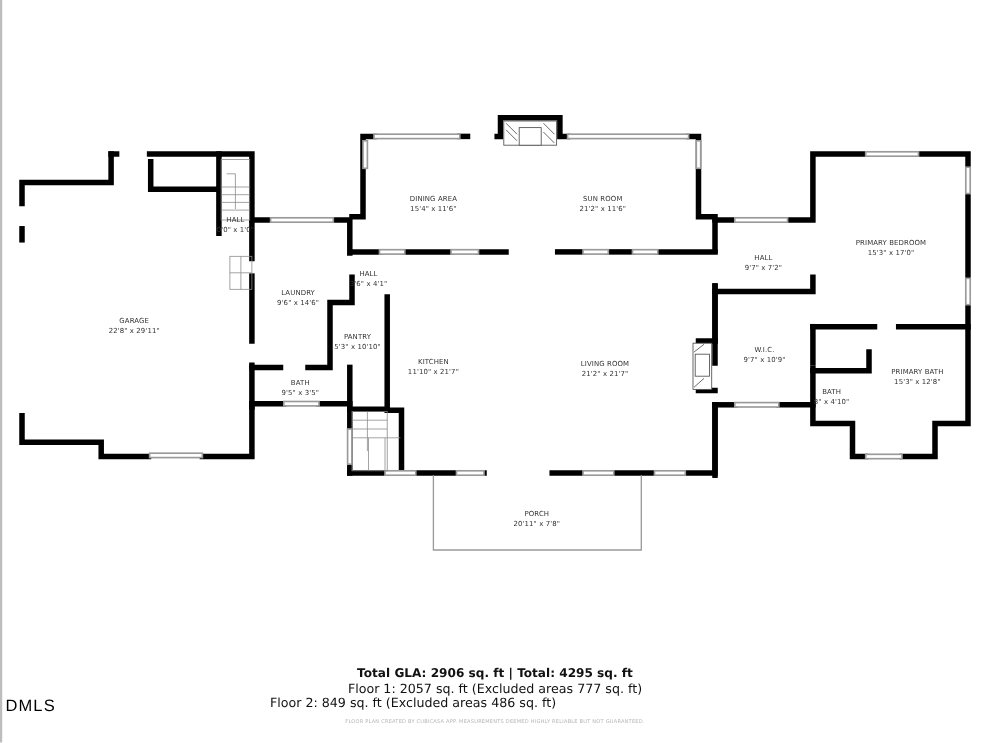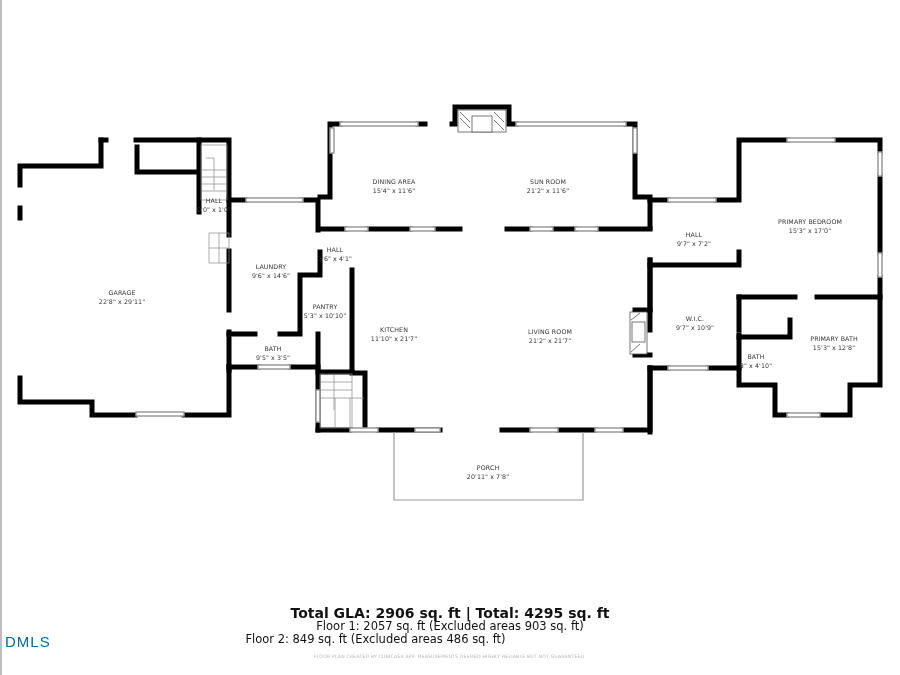--- a/index.html
+++ b/index.html
@@ -2,25 +2,25 @@
 <html><head>
 <meta charset="utf-8">
 <style>
   html, body { margin: 0; padding: 0; background: #ffffff; }
   body { width: 900px; height: 675px; position: relative; overflow: hidden; font-family: "DejaVu Sans", sans-serif; }
   #plan { position: absolute; left: 0; top: 0; width: 900px; height: 600px; }
   .left-edge { position: absolute; left: 0; top: 0; width: 2px; height: 675px; background: #bdbdbd; }
   .room-label { position: absolute; text-align: center; color: #333; font-size: 6.3px; line-height: 9px; letter-spacing: 0.1px; transform: translateX(-50%); white-space: nowrap; }
   .room-label .name, .room-label .dims { display: block; }
   .summary { position: absolute; left: 0; width: 900px; text-align: center; color: #111; }
-  .summary .total { position: absolute; top: 605px; width: 900px; font-weight: bold; font-size: 14px; }
+  .summary .total { position: absolute; top: 605px; width: 900px; font-weight: bold; font-size: 11px; }
   .summary .floor1 { position: absolute; top: 619px; width: 900px; font-size: 11.5px; }
   .summary .floor2 { position: absolute; top: 632px; width: 751px; font-size: 11.5px; }
   .disclaimer { position: absolute; top: 654px; left: 0; width: 900px; text-align: center; font-size: 4.6px; color: #b5b5b5; letter-spacing: 0.2px; }
-  .logo { position: absolute; left: 5px; top: 633px; font-size: 15px; color: #0369a1; font-family: "Liberation Sans", sans-serif; letter-spacing: 1px; }
+  .logo { position: absolute; left: 5px; top: 633px; font-size: 15px; color: #000000; font-family: "Liberation Sans", sans-serif; letter-spacing: 1px; }
 </style>
 </head>
 <body>
 
 <div class="left-edge"></div>
 
 <svg id="plan" viewBox="0 0 900 600" xmlns="http://www.w3.org/2000/svg">
   <g stroke="#000" stroke-width="5" fill="none" stroke-linecap="square">
 
     <polyline points="101,140 101,166 20,166 20,185"></polyline>
@@ -199,17 +199,17 @@
   <span class="name">BATH</span>
   <span class="dims">8" x 4'10"</span>
 </div>
 <div class="room-label" style="left:488px; top:463px;">
   <span class="name">PORCH</span>
   <span class="dims">20'11" x 7'8"</span>
 </div>
 
 <div class="summary">
   <div class="total">Total GLA: 2906 sq. ft | Total: 4295 sq. ft</div>
-  <div class="floor1">Floor 1: 2057 sq. ft (Excluded areas 903 sq. ft)</div>
+  <div class="floor1">Floor 1: 2057 sq. ft (Excluded areas 777 sq. ft)</div>
   <div class="floor2">Floor 2: 849 sq. ft (Excluded areas 486 sq. ft)</div>
 </div>
 <div class="disclaimer">FLOOR PLAN CREATED BY CUBICASA APP. MEASUREMENTS DEEMED HIGHLY RELIABLE BUT NOT GUARANTEED.</div>
 <div class="logo">DMLS</div>
 
 </body></html>

